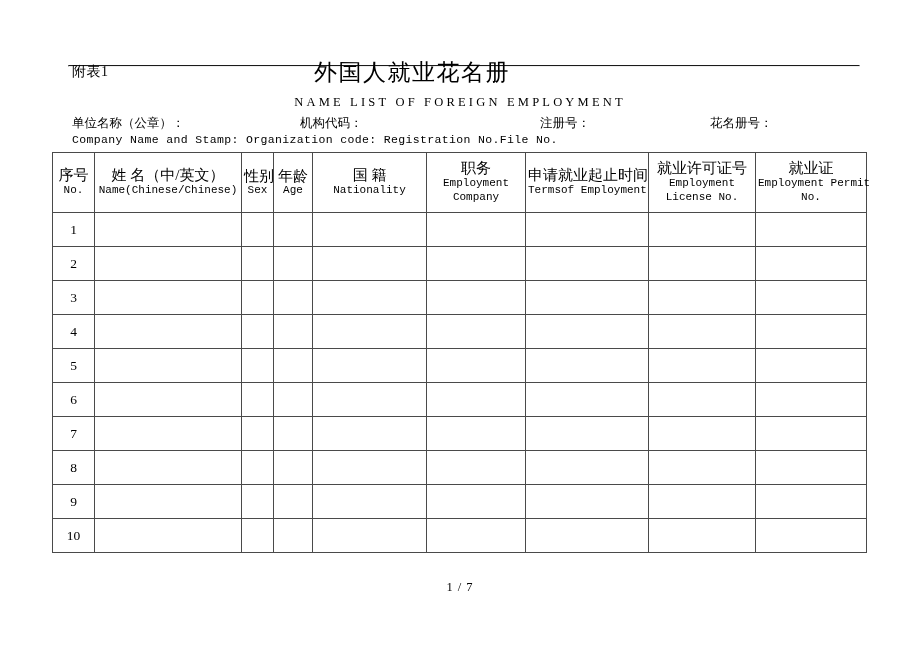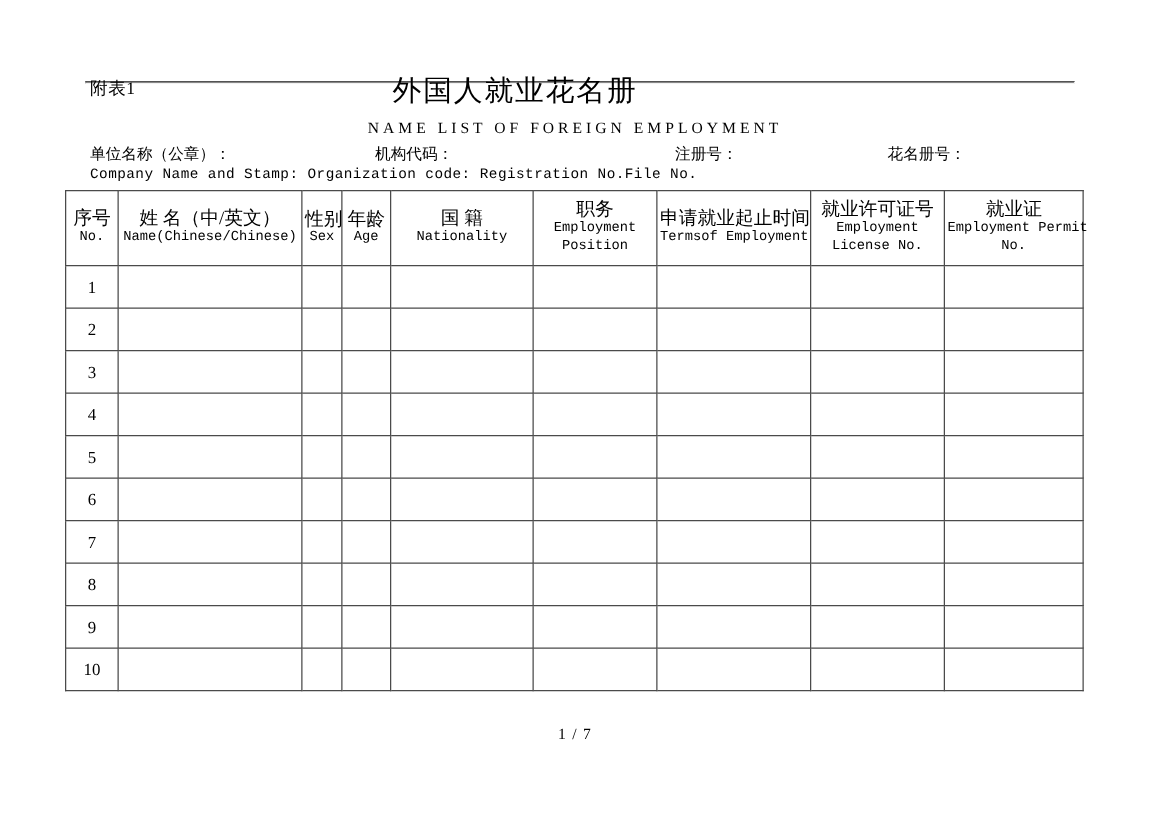--- a/index.html
+++ b/index.html
@@ -217,21 +217,21 @@
           <span class="hdr-cn">年龄</span>
           <span class="hdr-en">Age</span>
         </th>
         <th>
           <span class="hdr-cn">国  籍</span>
           <span class="hdr-en">Nationality</span>
         </th>
         <th>
           <span class="hdr-cn">职务</span>
           <span class="hdr-en">Employment</span>
-          <span class="hdr-en">Position</span>
+          <span class="hdr-en">Company</span>
         </th>
         <th>
           <span class="hdr-cn">申请就业起止时间</span>
           <span class="hdr-en">Termsof Employment</span>
         </th>
         <th>
           <span class="hdr-cn">就业许可证号</span>
           <span class="hdr-en">Employment</span>
           <span class="hdr-en">License No.</span>
         </th>

